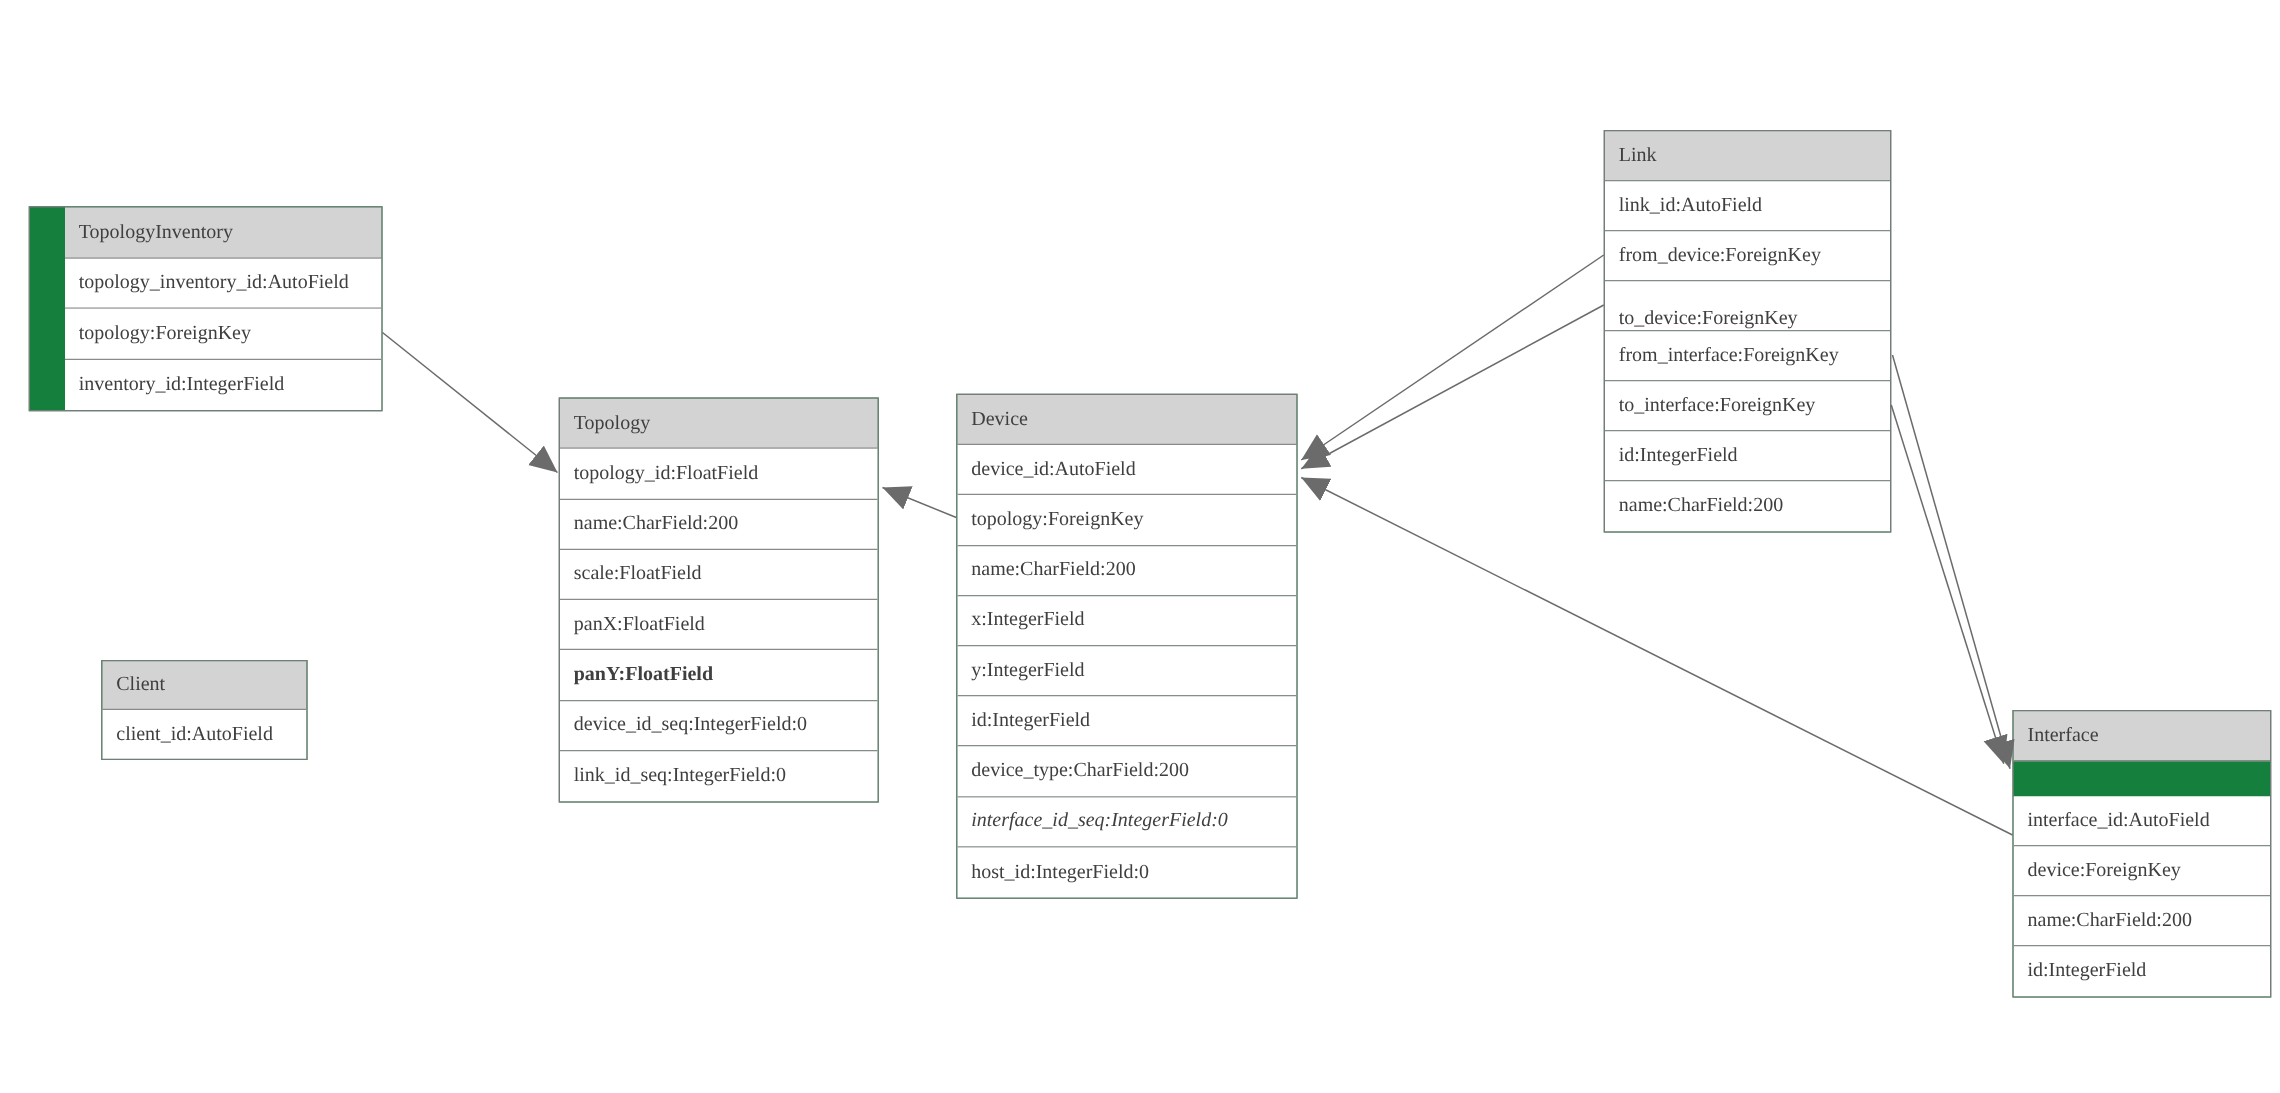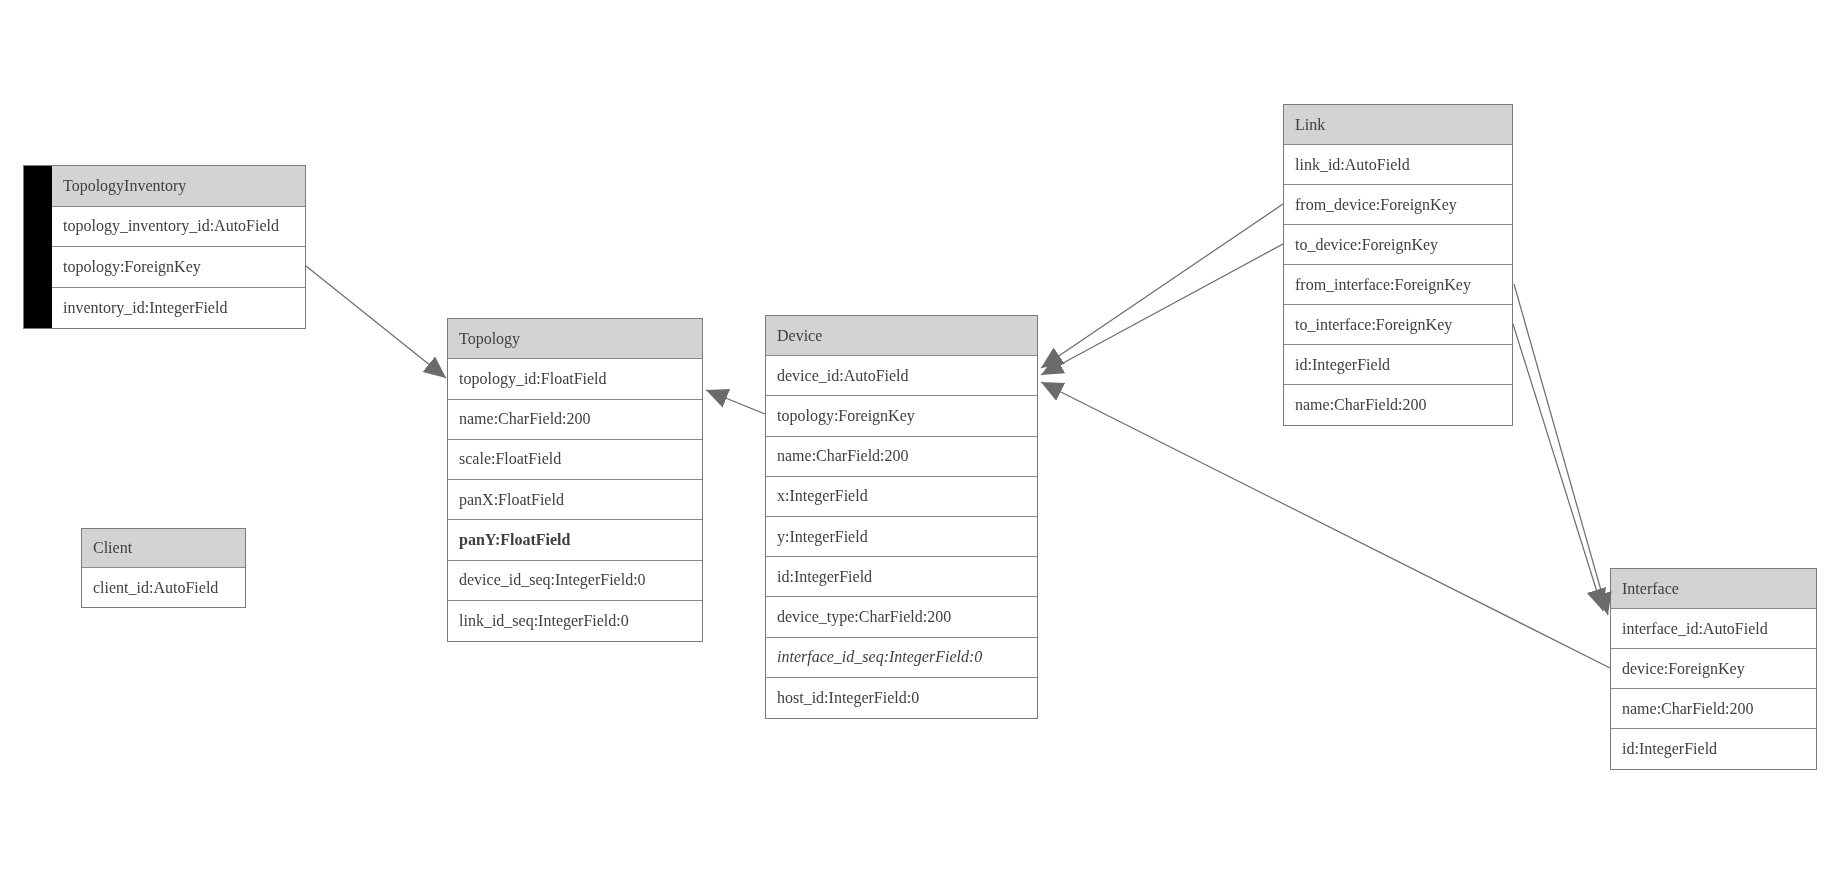--- a/index.html
+++ b/index.html
@@ -20,21 +20,21 @@
     left: 0;
     top: 0;
     width: 1824px;
     height: 874px;
     pointer-events: none;
     z-index: 2;
   }
   .er-table {
     position: absolute;
     box-sizing: border-box;
-    background: #000000;
+    background: #15803d;
     border: 1.5px solid #7a7a7a;
     z-index: 1;
   }
   .er-section {
     box-sizing: border-box;
     display: flex;
     align-items: center;
     padding-left: 11px;
     padding-right: 6px;
     border-bottom: 1px solid #8a8a8a;
@@ -139,41 +139,41 @@
       <div class="er-table" style="left: 1283px; top: 104px; width: 230px; border-color: rgb(122, 122, 122);">
         <div class="er-section er-header" style="height: 40px; background: rgb(211, 211, 211); border-bottom-color: rgb(138, 138, 138);">
           <span>Link</span>
         </div>
         <div class="er-section" style="height: 40px; border-bottom-color: rgb(138, 138, 138);">
           <span>link_id:AutoField</span>
         </div>
         <div class="er-section" style="height: 40px; border-bottom-color: rgb(138, 138, 138);">
           <span>from_device:ForeignKey</span>
         </div>
-        <div class="er-section" style="height: 40px; border-bottom-color: rgb(138, 138, 138);">
+        <div class="er-section" style="height: 40px; border-bottom-color: rgb(138, 138, 138); align-items: flex-end;">
           <span>to_device:ForeignKey</span>
         </div>
         <div class="er-section" style="height: 40px; border-bottom-color: rgb(138, 138, 138);">
           <span>from_interface:ForeignKey</span>
         </div>
         <div class="er-section" style="height: 40px; border-bottom-color: rgb(138, 138, 138);">
           <span>to_interface:ForeignKey</span>
         </div>
         <div class="er-section" style="height: 40px; border-bottom-color: rgb(138, 138, 138);">
           <span>id:IntegerField</span>
         </div>
         <div class="er-section" style="height: 40px; border-bottom-color: rgb(138, 138, 138);">
           <span>name:CharField:200</span>
         </div>
       </div>
       <div class="er-table" style="left: 1610px; top: 568px; width: 207px; border-color: rgb(122, 122, 122);">
         <div class="er-section er-header" style="height: 40px; background: rgb(211, 211, 211); border-bottom-color: rgb(138, 138, 138);">
           <span>Interface</span>
         </div>
-        <div class="er-section" style="height: 40px; border-bottom-color: rgb(138, 138, 138);">
+        <div class="er-section" style="height: 40px; border-bottom-color: rgb(138, 138, 138); margin-top: 28px;">
           <span>interface_id:AutoField</span>
         </div>
         <div class="er-section" style="height: 40px; border-bottom-color: rgb(138, 138, 138);">
           <span>device:ForeignKey</span>
         </div>
         <div class="er-section" style="height: 40px; border-bottom-color: rgb(138, 138, 138);">
           <span>name:CharField:200</span>
         </div>
         <div class="er-section" style="height: 40px; border-bottom-color: rgb(138, 138, 138);">
           <span>id:IntegerField</span>

